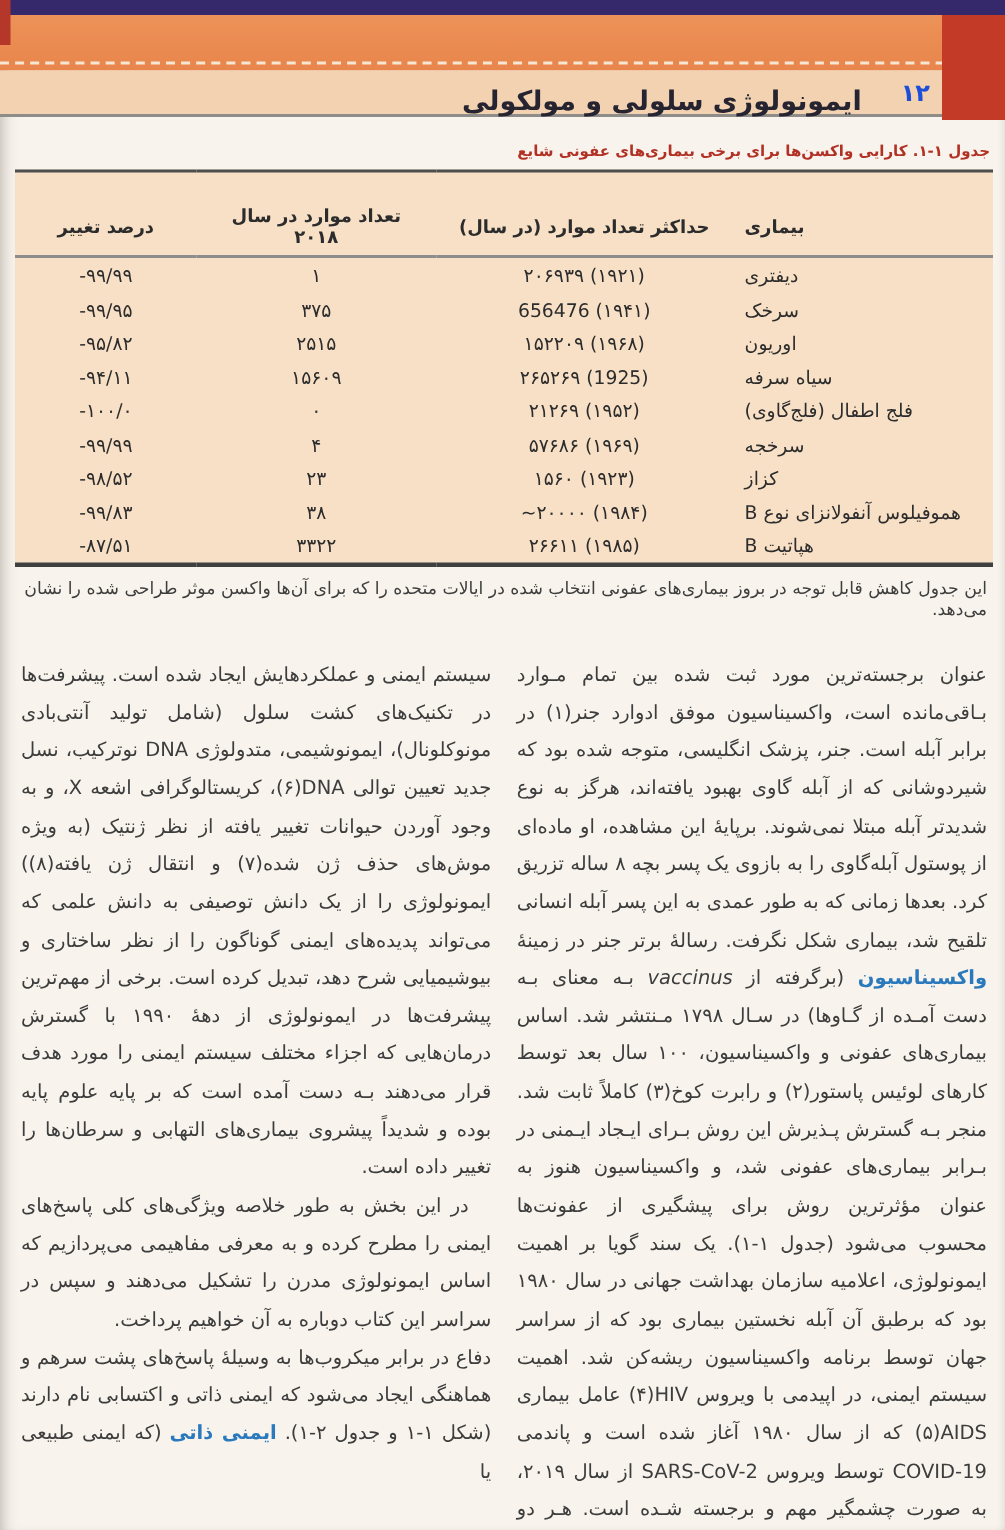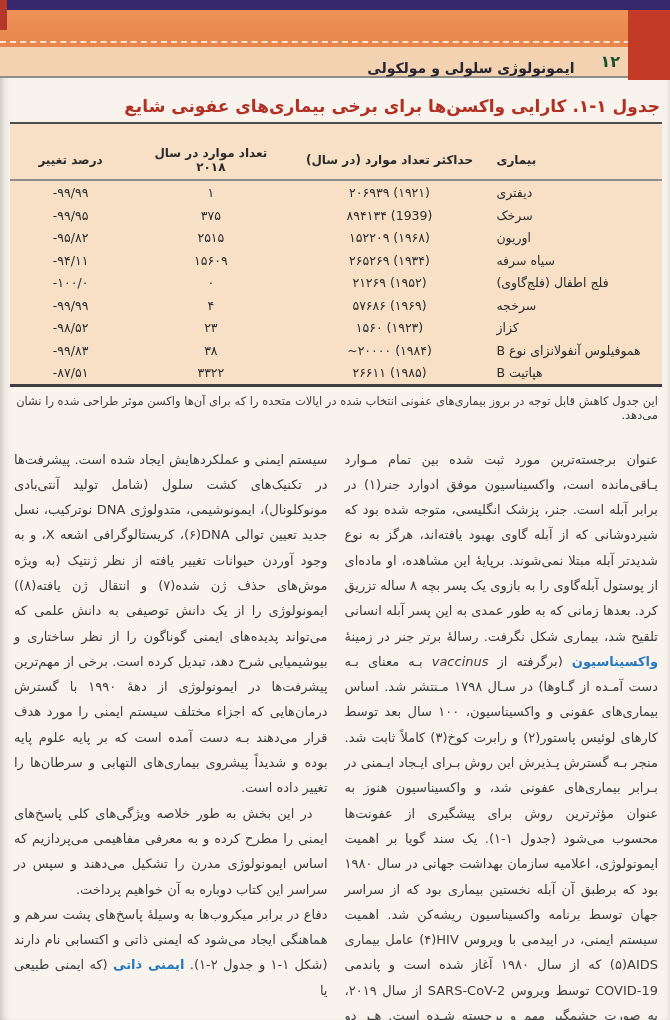--- a/index.html
+++ b/index.html
@@ -13,27 +13,27 @@
   
   .topbar   { position:absolute; top:0; left:0; width:100%; height:10px; background:#36296b; }
   .corner-sliver { position:absolute; top:0; left:0; width:7px; height:30px; background:#b5372a; }
   .orange-band { position:absolute; top:10px; left:0; width:100%; height:37px;
     background:linear-gradient(180deg,#ec9258 0%, #e8854c 100%); }
   .orange-band .dashes { position:absolute; left:0; right:0; bottom:4px; border-top:2px dashed #f8e6d2; }
   .title-band { position:absolute; top:47px; left:0; width:100%; height:31px; background:#f2d2b1;
     border-bottom:2px solid #8f8d8a; display:flex; direction:rtl; align-items:center;
     padding:0 50px 0 0; }
   .red-strip { position:absolute; top:10px; right:0; width:42px; height:70px; background:#c33b27; }
-  .pagenum { font-weight:bold; font-size:16px; color:#14532d; margin-left:26px; letter-spacing:1px; }
-  .booktitle { font-weight:bold; font-size:14px; color:#262430;margin-top:12px; }
+  .pagenum { font-weight:bold; font-size:16px; color:#1d4ed8; margin-left:26px; letter-spacing:1px; }
+  .booktitle { font-weight:bold; font-size:18px; color:#262430;margin-top:12px; }
 
   
   .content { position:relative; padding-top:80px; }
   .table-title { margin:16px 10px 6px; direction:rtl; text-align:right;
-    color:#b23125; font-weight:bold; font-size:17px; }
+    color:#b23125; font-weight:bold; font-size:10px; }
   table.vax { width:652px; margin:0 8px 0 10px; border-collapse:collapse; direction:rtl;
     background:#f7e0c6; border-top:2px solid #4e4e4e; border-bottom:3px solid #3f3f3f;
     font-size:12.5px; color:#2c2c2c; }
   table.vax th { font-weight:bold; padding:22px 8px 5px; border-bottom:2px solid #8d8d8d; font-size:12px; }
   table.vax td { padding:4px 8px 3.5px; }
   .c-disease { text-align:left; }
   .c-num { text-align:center; }
   .ltr { direction:ltr; unicode-bidi:isolate; display:inline-block; }
   .table-note { margin:7px 12px 0 14px; direction:rtl; text-align:right;
     font-size:11.5px; color:#3e3e3e; }
@@ -84,33 +84,33 @@
       </thead>
       <tbody>
         <tr>
           <td class="c-disease">دیفتری</td>
           <td class="c-num"><span class="ltr">۲۰۶۹۳۹ (۱۹۲۱)</span></td>
           <td class="c-num"><span class="ltr">۱</span></td>
           <td class="c-num"><span class="ltr">-۹۹/۹۹</span></td>
         </tr>
         <tr>
           <td class="c-disease">سرخک</td>
-          <td class="c-num"><span class="ltr">۸۹۴۱۳۴ (1939)</span></td>
+          <td class="c-num"><span class="ltr">656476 (۱۹۴۱)</span></td>
           <td class="c-num"><span class="ltr">۳۷۵</span></td>
           <td class="c-num"><span class="ltr">-۹۹/۹۵</span></td>
         </tr>
         <tr>
           <td class="c-disease">اوریون</td>
           <td class="c-num"><span class="ltr">۱۵۲۲۰۹ (۱۹۶۸)</span></td>
           <td class="c-num"><span class="ltr">۲۵۱۵</span></td>
           <td class="c-num"><span class="ltr">-۹۵/۸۲</span></td>
         </tr>
         <tr>
           <td class="c-disease">سیاه سرفه</td>
-          <td class="c-num"><span class="ltr">۲۶۵۲۶۹ (۱۹۳۴)</span></td>
+          <td class="c-num"><span class="ltr">۲۶۵۲۶۹ (1925)</span></td>
           <td class="c-num"><span class="ltr">۱۵۶۰۹</span></td>
           <td class="c-num"><span class="ltr">-۹۴/۱۱</span></td>
         </tr>
         <tr>
           <td class="c-disease">فلج اطفال (فلج‌گاوی)</td>
           <td class="c-num"><span class="ltr">۲۱۲۶۹ (۱۹۵۲)</span></td>
           <td class="c-num"><span class="ltr">۰</span></td>
           <td class="c-num"><span class="ltr">-۱۰۰/۰</span></td>
         </tr>
         <tr>

